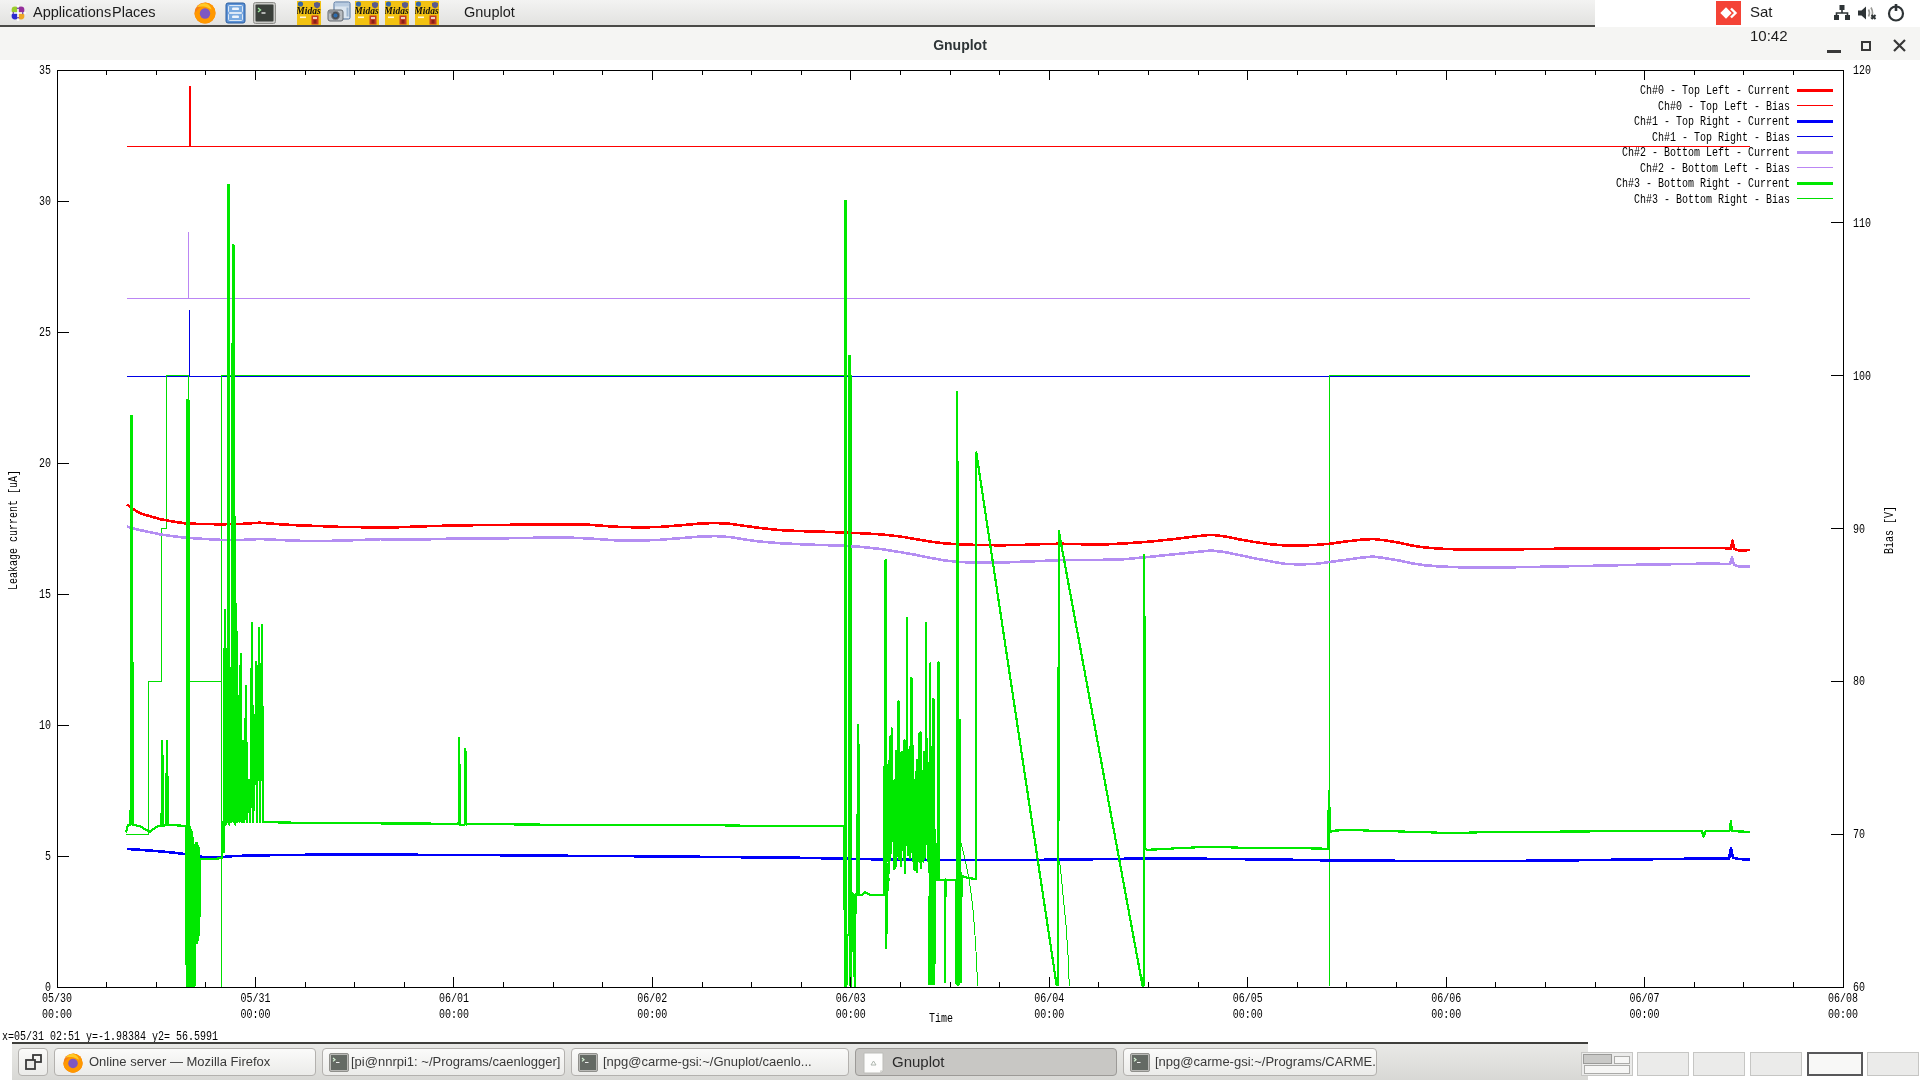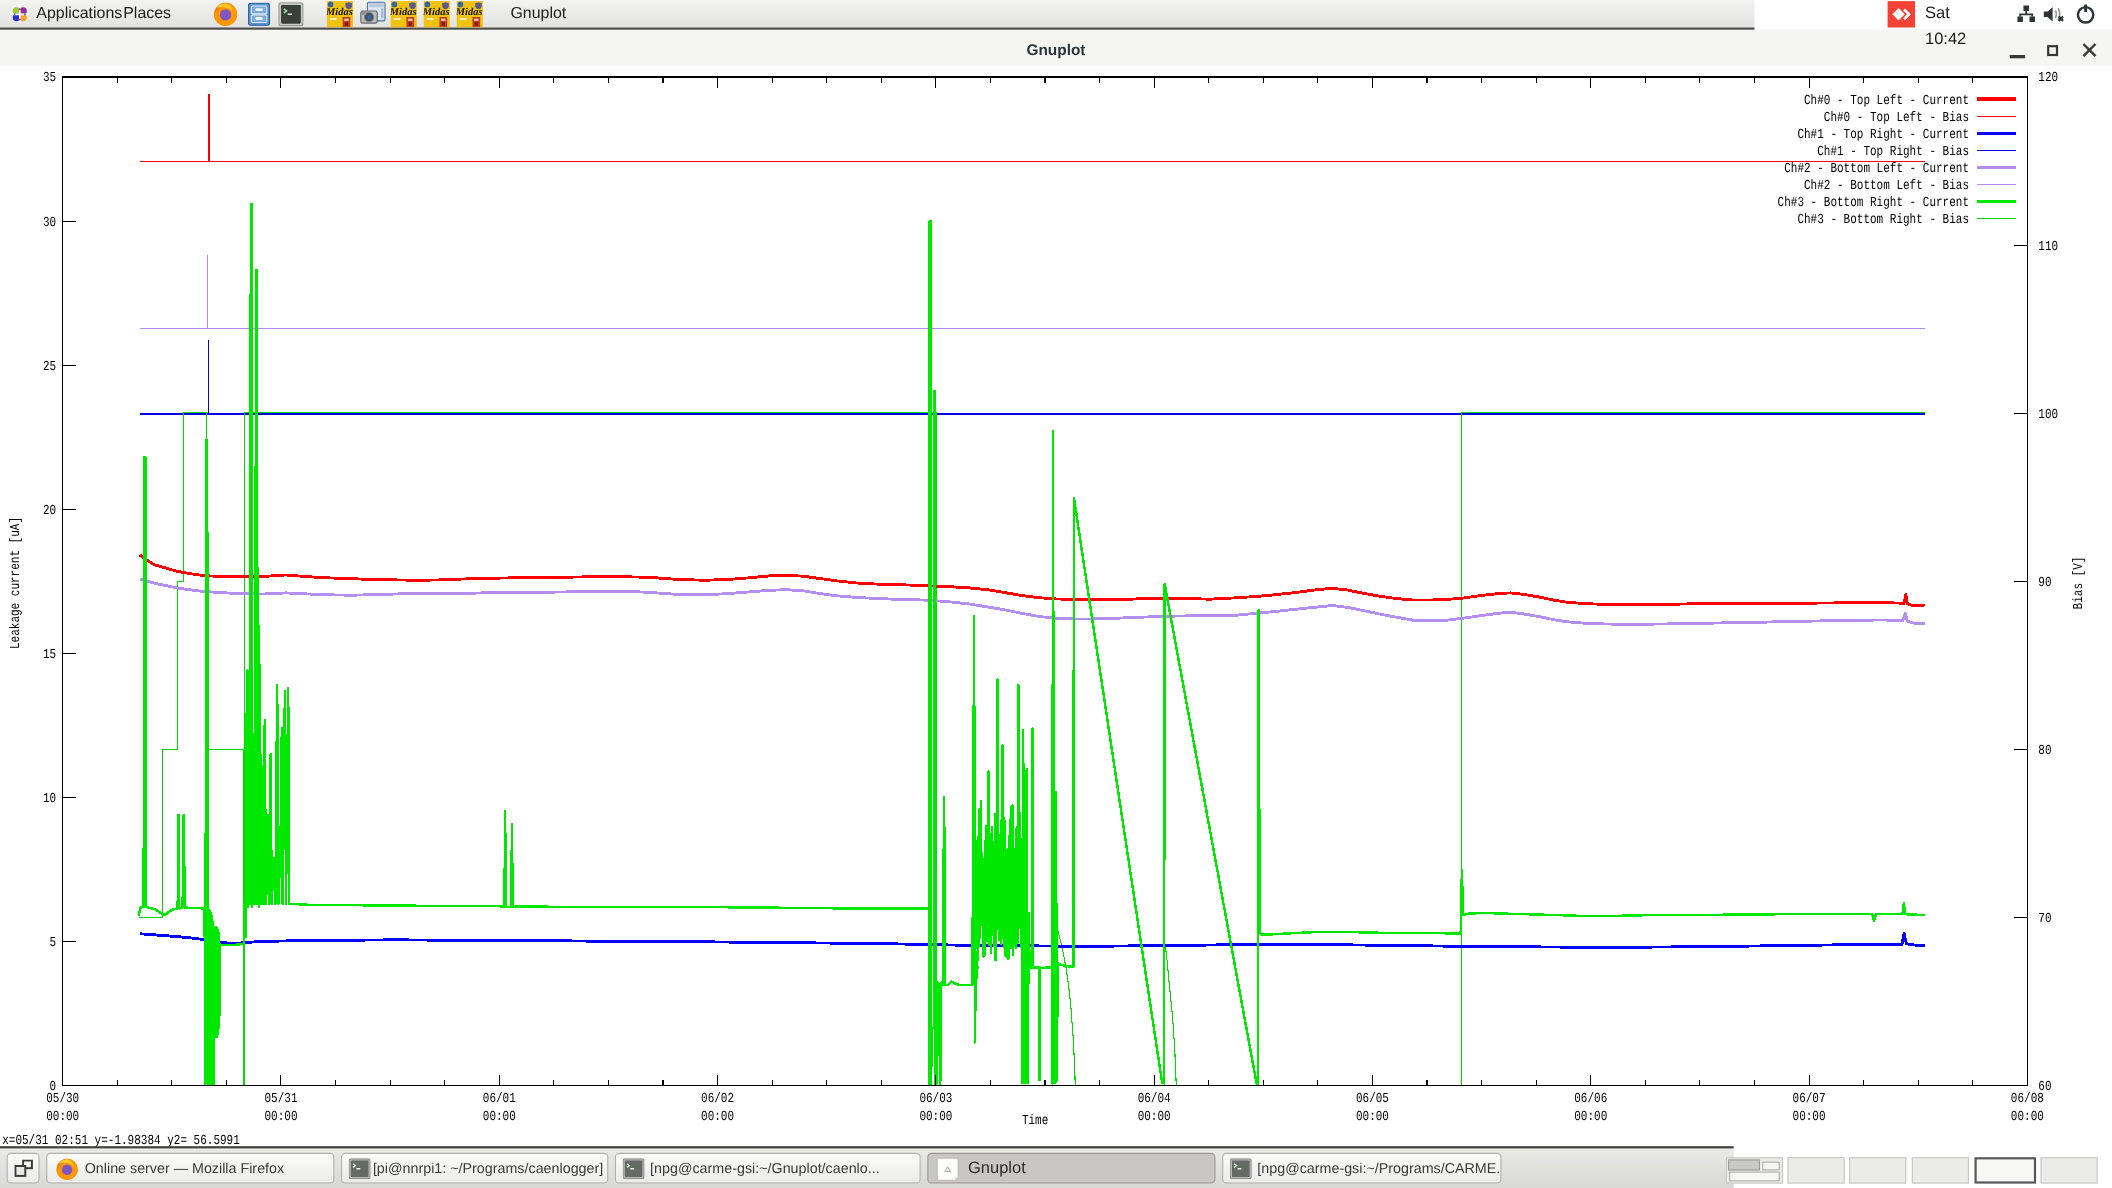--- a/index.html
+++ b/index.html
@@ -1,20 +1,20 @@
 <!DOCTYPE html>
 <html><head><meta charset="utf-8"><style>
 *{margin:0;padding:0;box-sizing:border-box}
 html,body{width:1920px;height:1080px;overflow:hidden;background:#fff;font-family:"Liberation Sans",sans-serif}
 .abs{position:absolute}
 #menubar{position:absolute;left:0;top:0;width:1595px;height:27px;background:linear-gradient(#f3f3f2,#e2e2e0);border-bottom:2px solid #4a4a47;z-index:5}
 #menubar .it{position:absolute;top:0;height:24px;line-height:24px;font-size:14.5px;color:#1c1c1c}
 #titlebar{position:absolute;left:0;top:27px;width:1920px;height:33px;background:#f5f5f3;z-index:4}
 #titlebar .t{position:absolute;left:0;width:100%;text-align:center;top:10px;font-size:14px;font-weight:bold;color:#2d3436}
-#taskbar{position:absolute;left:0;top:1042px;width:1576px;height:38px;background:linear-gradient(#e9e9e7,#d8d8d5);border-top:2px solid #3f3f3c;z-index:5}
+#taskbar{position:absolute;left:12px;top:1042px;width:1576px;height:38px;background:linear-gradient(#e9e9e7,#d8d8d5);border-top:2px solid #3f3f3c;z-index:5}
 .tbtn{position:absolute;top:4px;height:28px;border:1px solid #b3b1ae;border-radius:4px;background:linear-gradient(#fbfbfa,#ebebe9);color:#3a3a3a;font-size:13px;line-height:26px;white-space:nowrap;overflow:hidden}
 .tbtn.active{background:#c8c7c4;border-color:#9c9a97}
 .ws{position:absolute;top:8px;height:24px;width:52px;background:#ebebea;border:1px solid #c6c6c4}
 .ws.act{background:#f8f8f7;border:2px solid #58585a}
 </style></head><body>
 <svg width="1920" height="1080" viewBox="0 0 1920 1080" style="position:absolute;left:0;top:0">
 <g fill="#000" font-family="Liberation Mono, monospace">
 <text x="51" y="991.0" text-anchor="end" textLength="6.0" lengthAdjust="spacingAndGlyphs" font-size="12.5">0</text>
 <text x="51" y="860.0" text-anchor="end" textLength="6.0" lengthAdjust="spacingAndGlyphs" font-size="12.5">5</text>
 <text x="51" y="729.0" text-anchor="end" textLength="12.0" lengthAdjust="spacingAndGlyphs" font-size="12.5">10</text>

